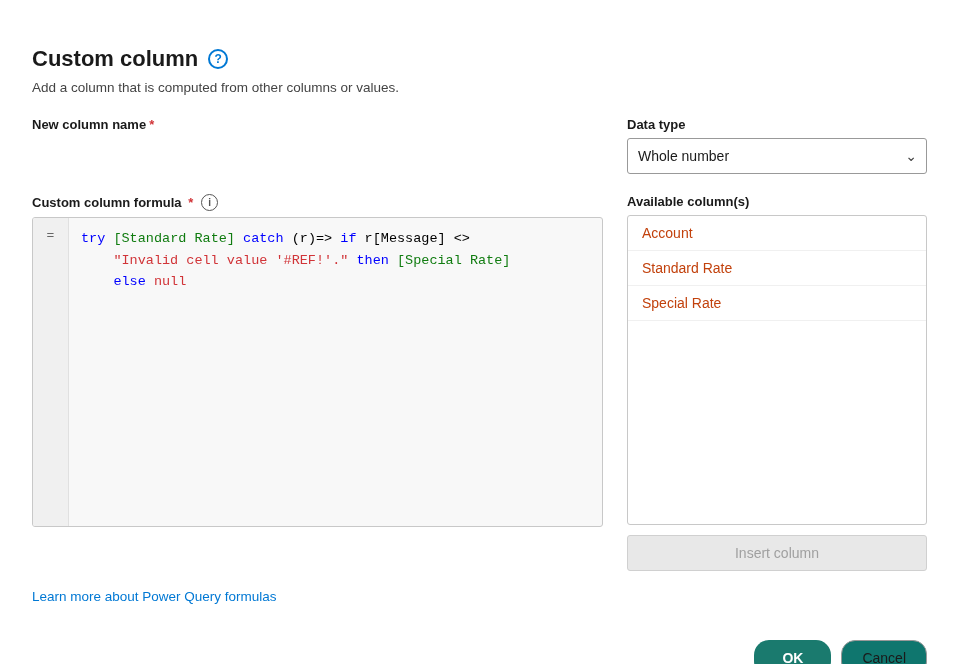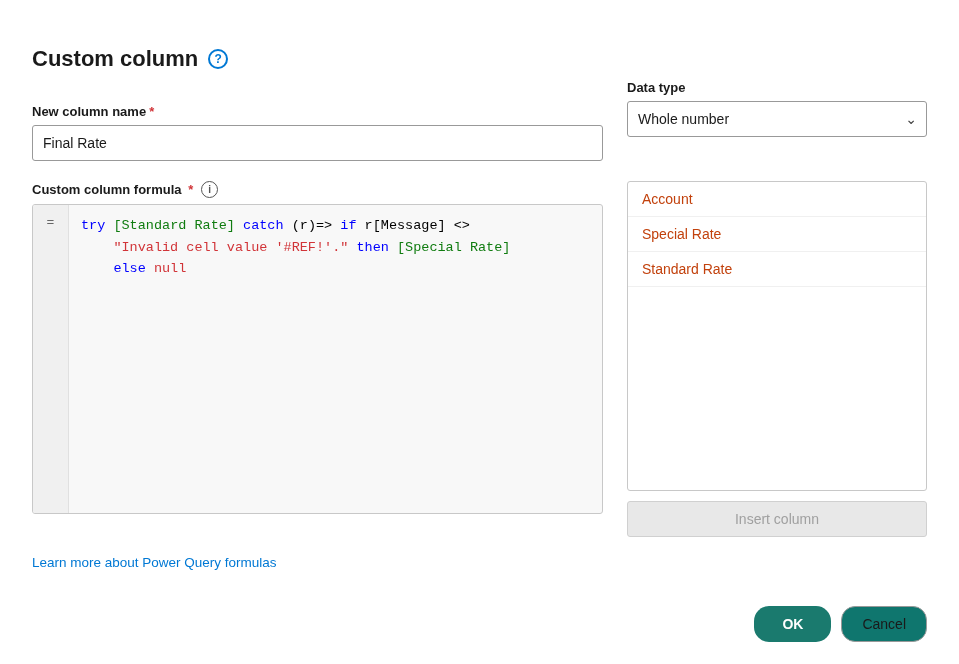--- a/index.html
+++ b/index.html
@@ -67,21 +67,20 @@
     }
 
     .form-group {
       display: flex;
       flex-direction: column;
       gap: 6px;
     }
 
     .form-group.left {
       flex: 1;
-      margin-top: 24px;
     }
 
     .form-group.right {
       width: 300px;
     }
 
     .form-label {
       font-size: 13px;
       font-weight: 600;
       color: #1a1a1a;
@@ -285,28 +284,28 @@
 <div class="dialog">
   
   <div class="title-row">
     <span class="dialog-title">Custom column</span>
     <div class="help-icon">
       <span>?</span>
     </div>
   </div>
 
   
+  <div class="subtitle">Add a column that is computed from other columns or values.</div>
 
   
   <div class="form-row">
     <div class="form-group left">
       <label class="form-label">
         <span>New column name</span><span class="required-star">*</span>
       </label>
-      <input class="text-input" type="text" value="Final Rate" style="">
     </div>
     <div class="form-group right">
       <label class="form-label">Data type</label>
       <div class="select-wrapper">
         <div class="select-display">Whole number</div>
         <span class="select-chevron">⌄</span>
       </div>
     </div>
   </div>
 
@@ -326,25 +325,26 @@
         <div class="formula-gutter">
           <span>=</span>
         </div>
         <div class="formula-content"><span class="kw-blue">try</span> <span class="kw-green">[Standard Rate]</span> <span class="kw-blue">catch</span> (r)=&gt; <span class="kw-blue">if</span> r[Message] &lt;&gt;
     <span class="str-red">"Invalid cell value '#REF!'."</span> <span class="kw-blue">then</span> <span class="kw-green">[Special Rate]</span>
     <span class="kw-blue">else</span> <span class="kw-red">null</span></div>
       </div>
     </div>
 
     <div class="columns-group">
+      <label class="form-label">Available column(s)</label>
       <div class="columns-list">
 
       <div class="column-item">Account</div>
+          <div class="column-item">Standard Rate</div>
           <div class="column-item">Special Rate</div>
-          <div class="column-item">Standard Rate</div>
         </div>
       <button class="insert-btn" disabled="">Insert column</button>
     </div>
   </div>
 
   
   <a class="learn-more-link" href="#">Learn more about Power Query formulas</a>
 
   
   <div class="dialog-footer">

